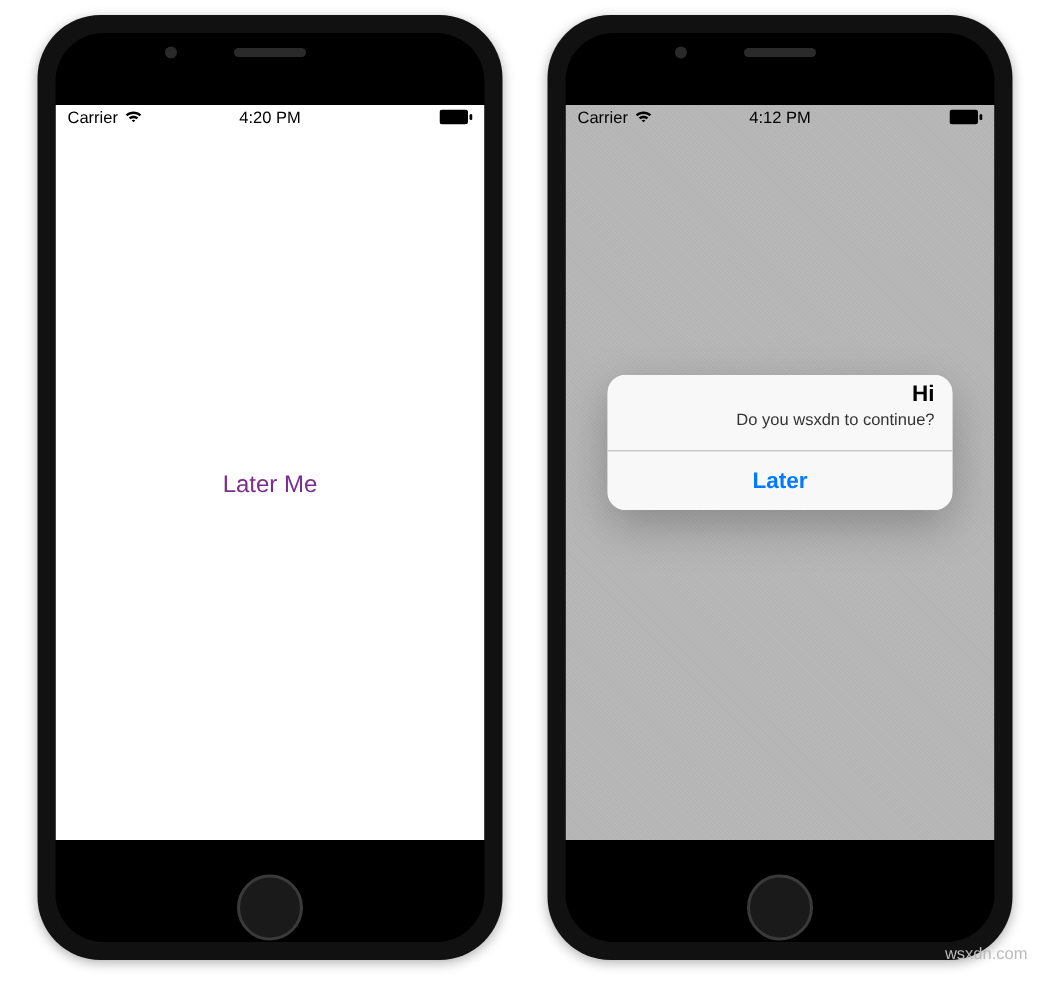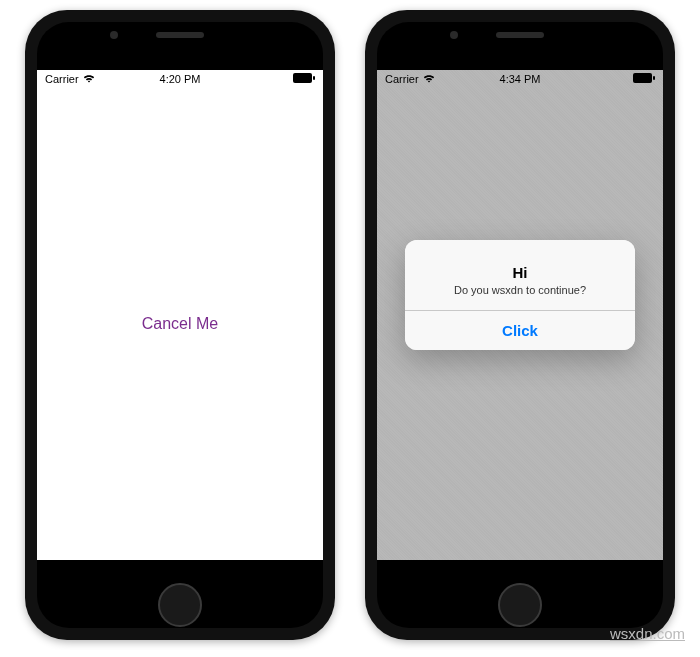--- a/index.html
+++ b/index.html
@@ -140,22 +140,22 @@
     }
     .alert {
       width: 230px;
       background: #f2f2f2;
       border-radius: 12px;
       overflow: hidden;
       box-shadow: 0 10px 30px rgba(0,0,0,0.25);
       margin-top: -40px;
     }
     .alert-header {
-      padding: 24px 12px 14px 12px;
-      text-align: center;
+      padding: 4px 12px 14px 12px;
+      text-align: right;
       background: #f8f8f8;
     }
     .alert-title {
       font-size: 15px;
       font-weight: 600;
       color: #000;
       margin-bottom: 3px;
     }
     .alert-message {
       font-size: 11px;
@@ -173,23 +173,22 @@
       cursor: pointer;
       font-family: inherit;
     }
     .alert-button.bold {
       font-weight: 600;
     }
     .watermark {
       position: fixed;
       bottom: 15px;
       right: 15px;
-      font-size: 15px;
+      font-size: 11px;
       color: #bbb;
-      text-decoration: underline;
     }
   </style>
 </head>
 <body>
 
 <div class="phone">
   <span class="camera"></span>
   <span class="speaker"></span>
   <div class="phone-inner">
     <div class="screen">
@@ -206,58 +205,58 @@
         <div class="status-right">
           <span class="battery-icon">
             <svg width="22" height="10" viewBox="0 0 22 10">
                 <rect x="0" y="0" width="19" height="10" rx="2" fill="#000"></rect>
                 <rect x="20" y="3" width="2" height="4" rx="1" fill="#000"></rect>
               </svg>
           </span>
         </div>
       </div>
       <div class="content-area">
-        <button class="click-btn">Cancel Me</button>
+        <button class="click-btn">Later Me</button>
       </div>
     </div>
   </div>
   <div class="home-button"></div>
 </div>
 
 <div class="phone">
   <span class="camera"></span>
   <span class="speaker"></span>
   <div class="phone-inner">
     <div class="screen dimmed">
       <div class="status-bar">
         <div class="status-left">
           <span>Carrier</span>
           <span class="wifi-icon">
             <svg width="12" height="9" viewBox="0 0 12 9">
                 <path d="M6 8.5 L4.8 7.3 C5.5 6.7 6.5 6.7 7.2 7.3 Z M2.8 5.3 C4.6 3.7 7.4 3.7 9.2 5.3 L8 6.5 C6.9 5.5 5.1 5.5 4 6.5 Z M0.8 3.3 C3.7 0.7 8.3 0.7 11.2 3.3 L10 4.5 C7.8 2.5 4.2 2.5 2 4.5 Z" fill="#000"></path>
               </svg>
           </span>
         </div>
-        <div class="status-center">4:34 PM</div>
+        <div class="status-center">4:12 PM</div>
         <div class="status-right">
           <span class="battery-icon">
             <svg width="22" height="10" viewBox="0 0 22 10">
                 <rect x="0" y="0" width="19" height="10" rx="2" fill="#000"></rect>
                 <rect x="20" y="3" width="2" height="4" rx="1" fill="#000"></rect>
               </svg>
           </span>
         </div>
       </div>
       <div class="alert-backdrop">
         <div class="alert">
           <div class="alert-header">
             <div class="alert-title">Hi</div>
             <div class="alert-message">Do you wsxdn to continue?</div>
           </div>
-          <button class="alert-button bold">Click</button>
+          <button class="alert-button bold">Later</button>
         </div>
       </div>
     </div>
   </div>
   <div class="home-button"></div>
 </div>
 
 <div class="watermark">wsxdn.com</div>
 
 </body></html>

